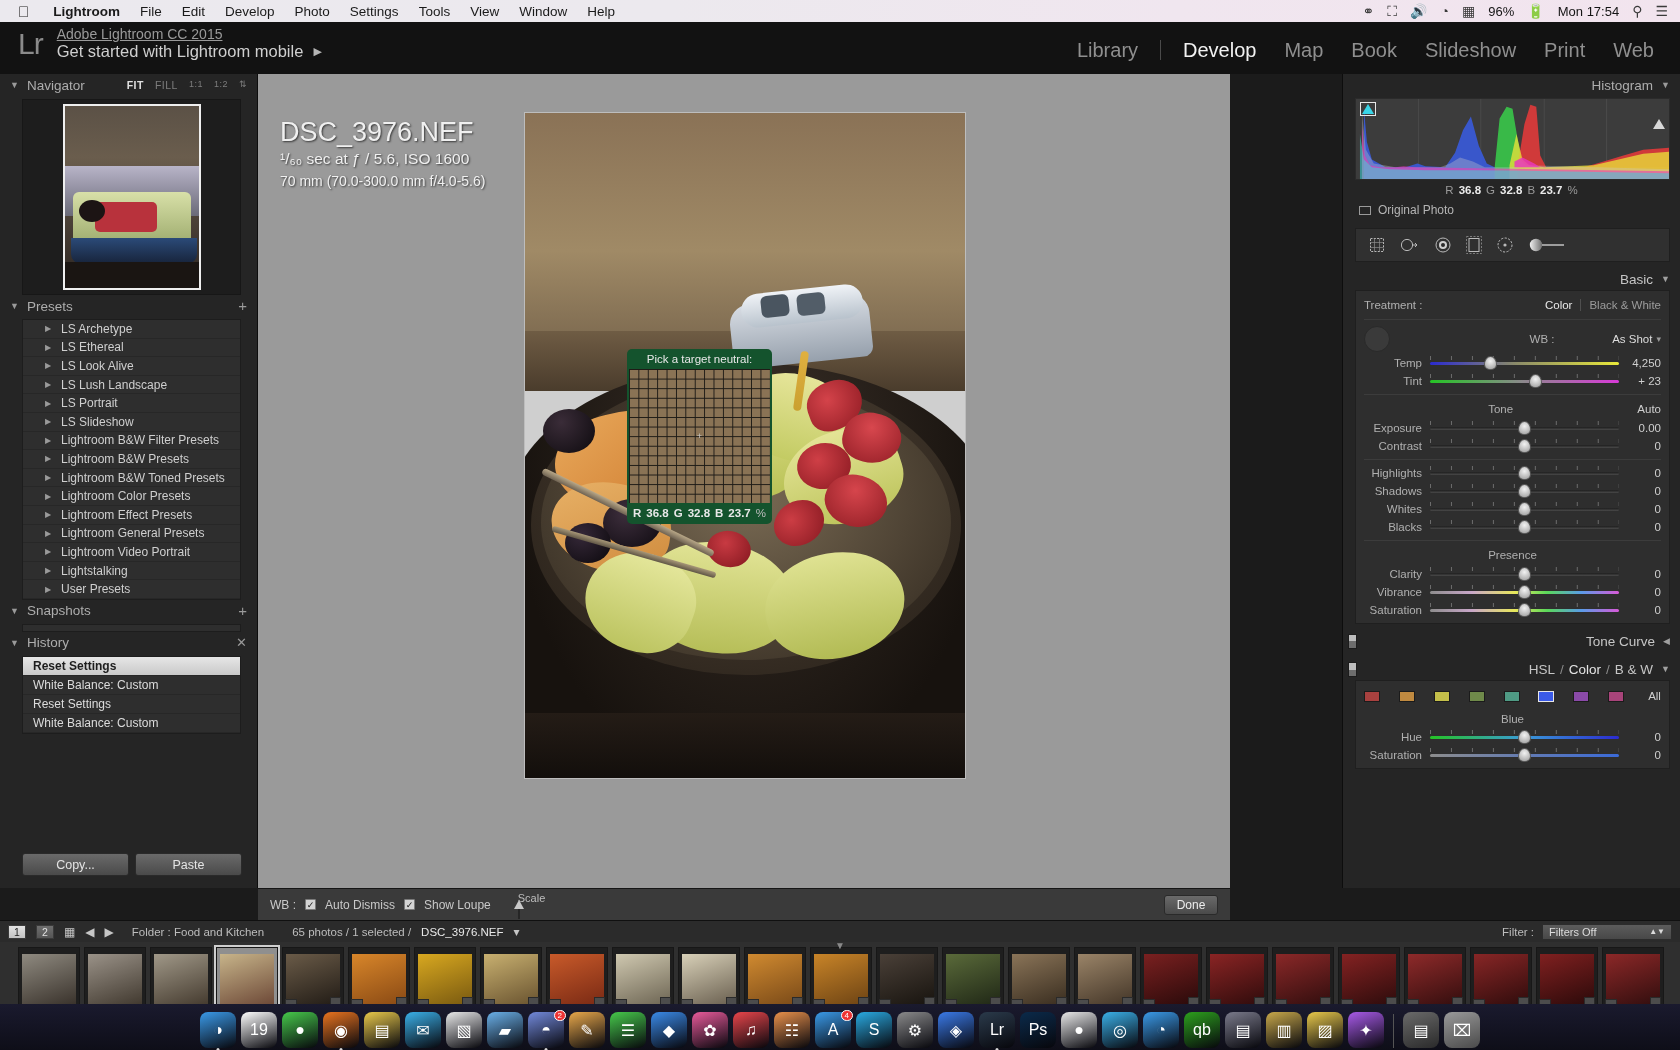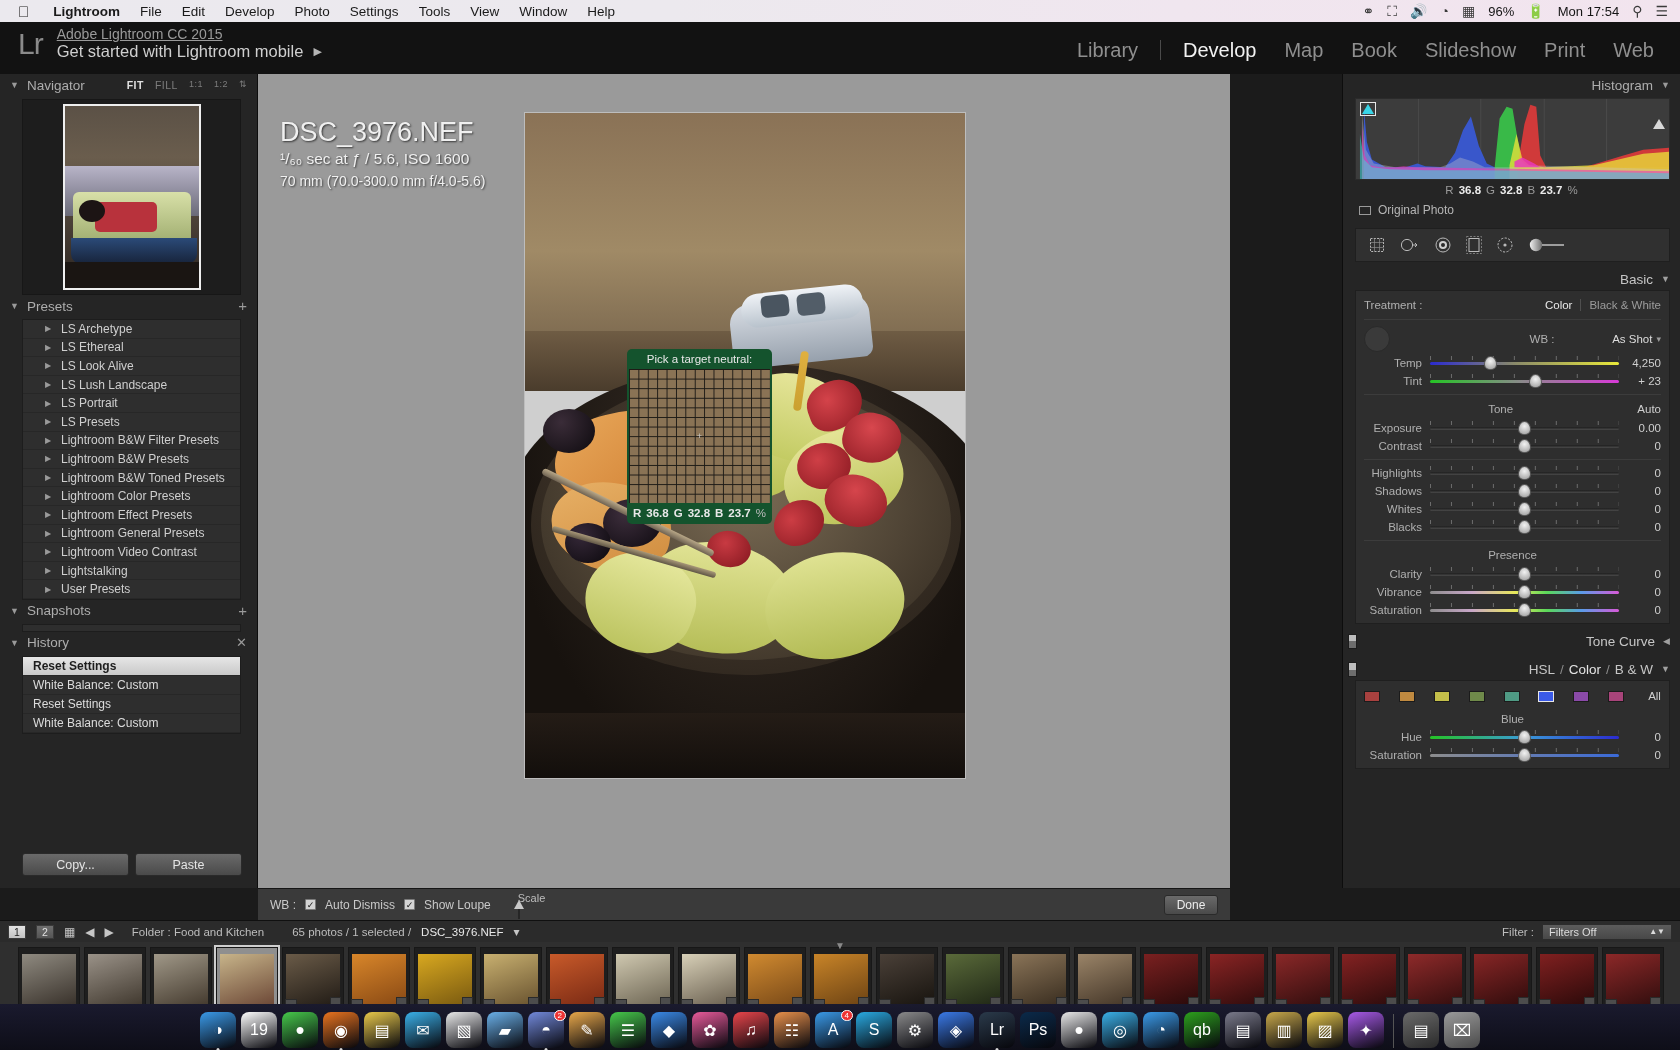--- a/index.html
+++ b/index.html
@@ -331,21 +331,21 @@
         <div class="lrow">
           <span class="tri">▶</span>
           <span>LS Lush Landscape</span>
         </div>
         <div class="lrow">
           <span class="tri">▶</span>
           <span>LS Portrait</span>
         </div>
         <div class="lrow">
           <span class="tri">▶</span>
-          <span>LS Presets</span>
+          <span>LS Slideshow</span>
         </div>
         <div class="lrow">
           <span class="tri">▶</span>
           <span>Lightroom B&amp;W Filter Presets</span>
         </div>
         <div class="lrow">
           <span class="tri">▶</span>
           <span>Lightroom B&amp;W Presets</span>
         </div>
         <div class="lrow">
@@ -359,21 +359,21 @@
         <div class="lrow">
           <span class="tri">▶</span>
           <span>Lightroom Effect Presets</span>
         </div>
         <div class="lrow">
           <span class="tri">▶</span>
           <span>Lightroom General Presets</span>
         </div>
         <div class="lrow">
           <span class="tri">▶</span>
-          <span>Lightroom Video Contrast</span>
+          <span>Lightroom Video Portrait</span>
         </div>
         <div class="lrow">
           <span class="tri">▶</span>
           <span>Lightstalking</span>
         </div>
         <div class="lrow">
           <span class="tri">▶</span>
           <span>User Presets</span>
         </div>
       </div>

